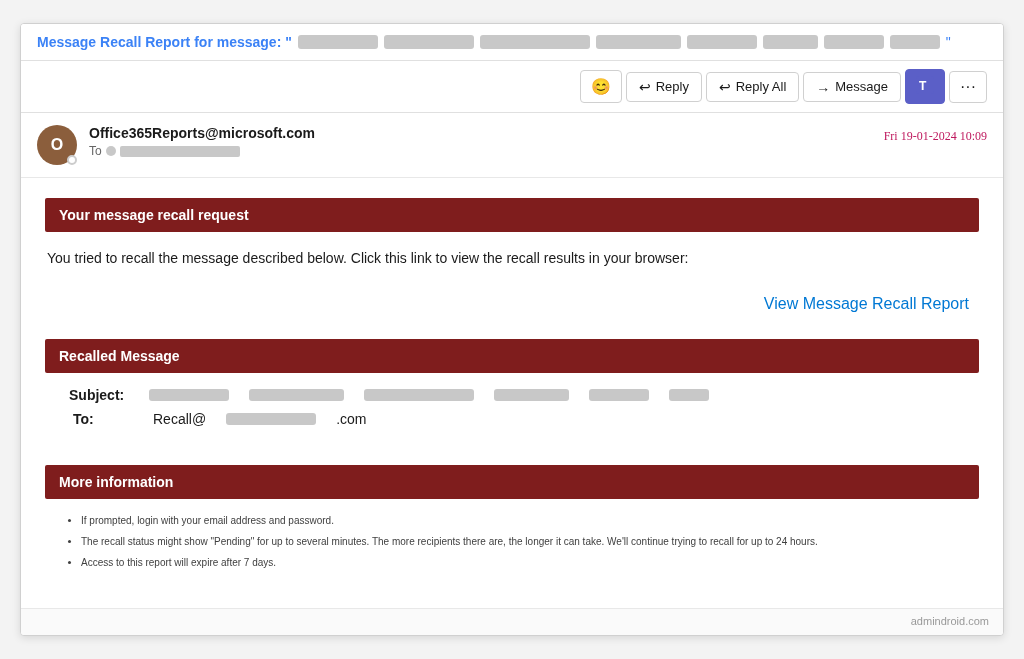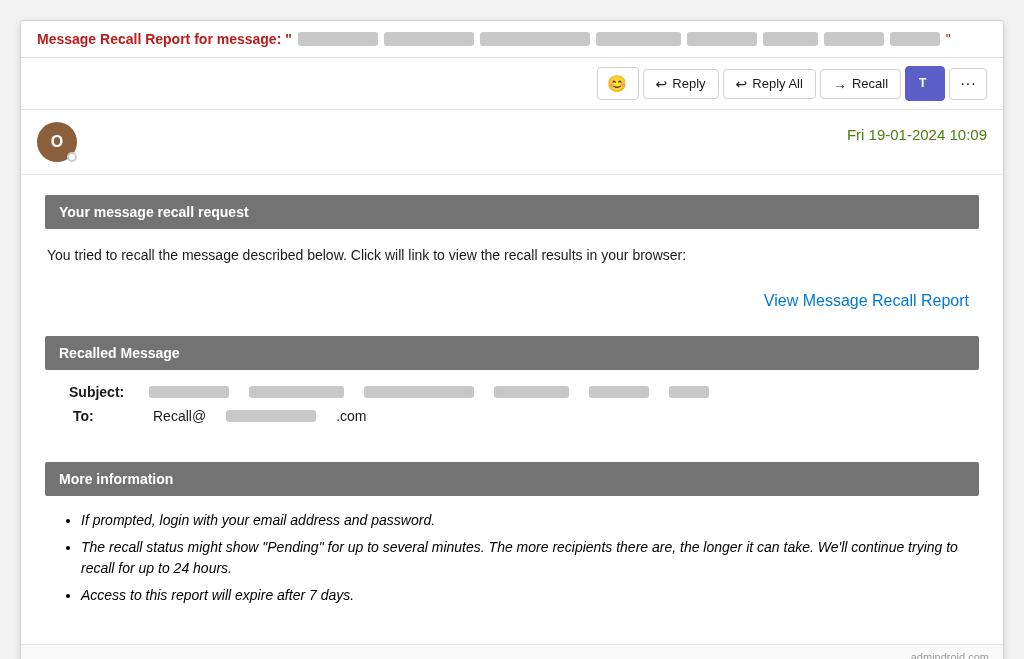--- a/index.html
+++ b/index.html
@@ -19,21 +19,21 @@
       border-radius: 4px;
       box-shadow: 0 2px 8px rgba(0,0,0,0.12);
       overflow: hidden;
     }
 
     
     .subject-bar {
       padding: 10px 16px;
       font-size: 14px;
       font-weight: 500;
-      color: #b91c1c;
+      color: #3b82f6;
       border-bottom: 1px solid #e0e0e0;
       background: #ffffff;
       display: flex;
       align-items: center;
       gap: 6px;
       flex-wrap: wrap;
     }
     .subject-bar .subject-text {
       font-weight: 600;
       font-size: 14px;
@@ -137,35 +137,36 @@
     .sender-to .to-label { color: #666; }
     .blurred-small {
       display: inline-block;
       background: #c8c8c8;
       color: transparent;
       border-radius: 2px;
       height: 11px;
       vertical-align: middle;
     }
     .timestamp {
-      font-size: 15px;
-      color: #4d7c0f;
+      font-size: 12px;
+      color: #be185d;
       white-space: nowrap;
       padding-top: 4px;
+      font-family: Liberation Serif, serif;
     }
 
     
     .email-body {
       padding: 20px 24px 24px 24px;
       background: #ffffff;
     }
 
     
     .section-header {
-      background: #737373;
+      background: #7f1d1d;
       color: #ffffff;
       font-size: 14px;
       font-weight: 600;
       padding: 9px 14px;
       border-radius: 2px;
       margin-bottom: 0;
     }
 
     
     .recall-request-section {
@@ -210,25 +211,24 @@
 
     
     .more-info-section {
       margin-bottom: 0;
     }
     .more-info-list {
       padding: 14px 8px 14px 36px;
       list-style: disc;
     }
     .more-info-list li {
-      font-size: 14px;
-      color: #000000;
+      font-size: 10px;
+      color: #404040;
       line-height: 1.5;
       margin-bottom: 6px;
-      font-style: italic;
     }
     .more-info-list li:last-child { margin-bottom: 0; }
 
     
     .footer {
       text-align: right;
       padding: 6px 14px 8px;
       font-size: 11px;
       color: #999;
       background: #fafafa;
@@ -271,50 +271,60 @@
     <button class="toolbar-btn">
       <span class="arrow-icon">↩</span>
       <span>Reply</span>
     </button>
     <button class="toolbar-btn">
       <span class="arrow-icon">↩</span>
       <span>Reply All</span>
     </button>
     <button class="toolbar-btn">
       <span class="arrow-icon">→</span>
-      <span>Recall</span>
+      <span>Message</span>
     </button>
     <button class="toolbar-btn teams-btn">
       <span style="font-weight:700;font-size:15px;">
         <svg width="18" height="18" viewBox="0 0 18 18" fill="none" xmlns="http://www.w3.org/2000/svg">
           <rect width="18" height="18" rx="3" fill="#5b5fc7"></rect>
           <text x="3" y="14" font-size="12" fill="white" font-weight="bold" font-family="Arial">T</text>
         </svg>
       </span>
     </button>
     <button class="toolbar-btn more-btn">
       <span>···</span>
     </button>
   </div>
 
   <div class="sender-area">
     <div class="sender-left">
       <div class="avatar-wrapper">
         <div class="avatar">O</div>
         <div class="online-dot"></div>
       </div>
+      <div class="sender-info">
+        <span class="sender-email">Office365Reports@microsoft.com</span>
+        <span class="sender-to">
+          <span class="to-label">To</span>
+          <span style="display:inline-flex;align-items:center;gap:4px;">
+            <span style="width:10px;height:10px;background:#c8c8c8;border-radius:50%;display:inline-block;"></span>
+            <span class="blurred-small" style="width:120px;">&nbsp;</span>
+          </span>
+        </span>
+      </div>
     </div>
     <span class="timestamp">Fri 19-01-2024 10:09</span>
   </div>
 
   <div class="email-body">
 
     <div class="recall-request-section">
       <div class="section-header">Your message recall request</div>
-      <div class="recall-body-text">You tried to recall the message described below. Click will link to view the recall results in your browser:</div>
+      <div class="recall-body-text">You tried to recall the message described below. Click this link to view the recall results in your browser:</div>
       <a class="recall-link" href="#">View Message Recall Report</a>
     </div>
 
     <div class="recalled-section">
       <div class="section-header">Recalled Message</div>
       <div class="recalled-details">
         <div class="recalled-row">
           <span class="field-label">Subject:</span>
           <span class="blurred-text" style="width:80px;height:12px;">&nbsp;</span>
           <span class="blurred-text" style="width:95px;height:12px;">&nbsp;</span>

